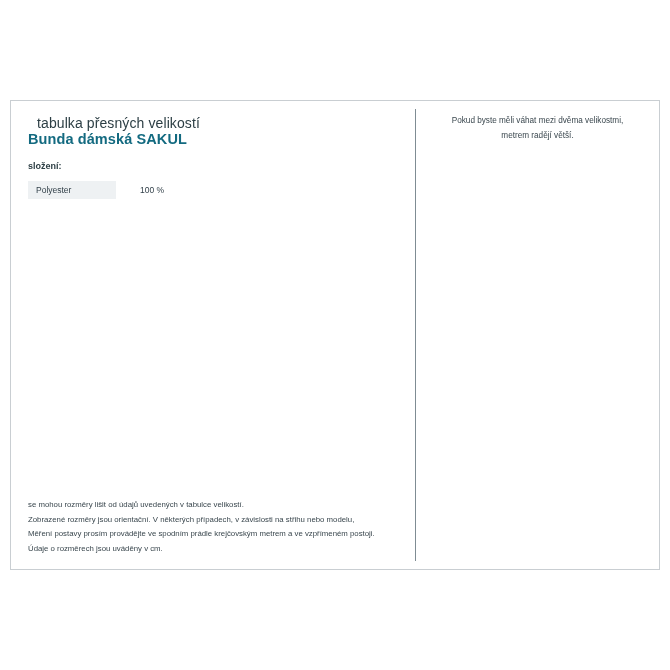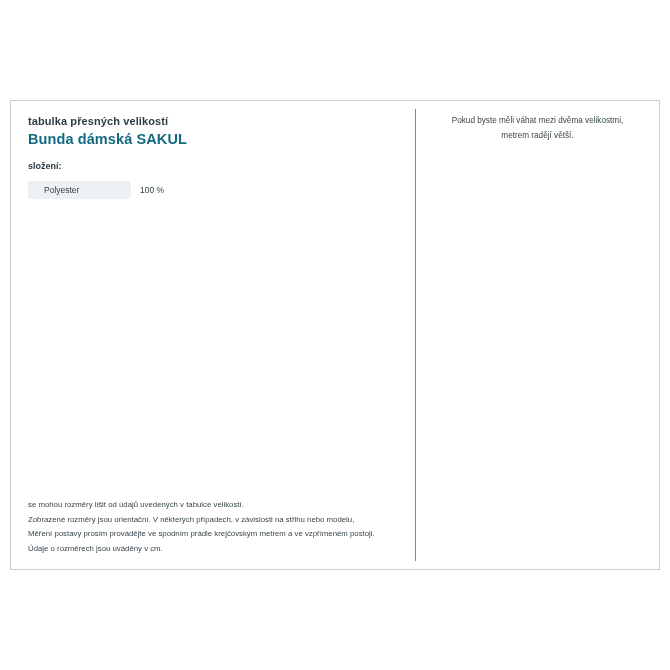--- a/index.html
+++ b/index.html
@@ -39,24 +39,24 @@
   
   .left {
     position: absolute;
     left: 0;
     top: 0;
     width: 404px;
     height: 100%;
   }
   .kicker {
     position: absolute;
-    left: 17px;
+    left: 26px;
     top: 14px;
-    font-size: 11px;
-    font-weight: bold;
+    font-size: 14px;
+    font-weight: normal;
     color: #2c3e44;
     letter-spacing: 0.1px;
   }
   .title {
     position: absolute;
     left: 17px;
     top: 30px;
     font-size: 14.5px;
     font-weight: bold;
     color: #136a80;
@@ -75,28 +75,28 @@
     position: absolute;
     left: 17px;
     top: 80px;
     width: 220px;
     height: 18px;
   }
   .compo-name {
     position: absolute;
     left: 0;
     top: 0;
-    width: 103px;
+    width: 88px;
     height: 18px;
     background: #eef1f3;
     border: none;
     font-size: 8.5px;
     color: #33414a;
     line-height: 18px;
-    padding-left: 16px;
+    padding-left: 8px;
     box-sizing: border-box;
     white-space: nowrap;
   }
   .compo-pct {
     position: absolute;
     left: 112px;
     top: 0;
     height: 18px;
     line-height: 18px;
     font-size: 8.5px;

